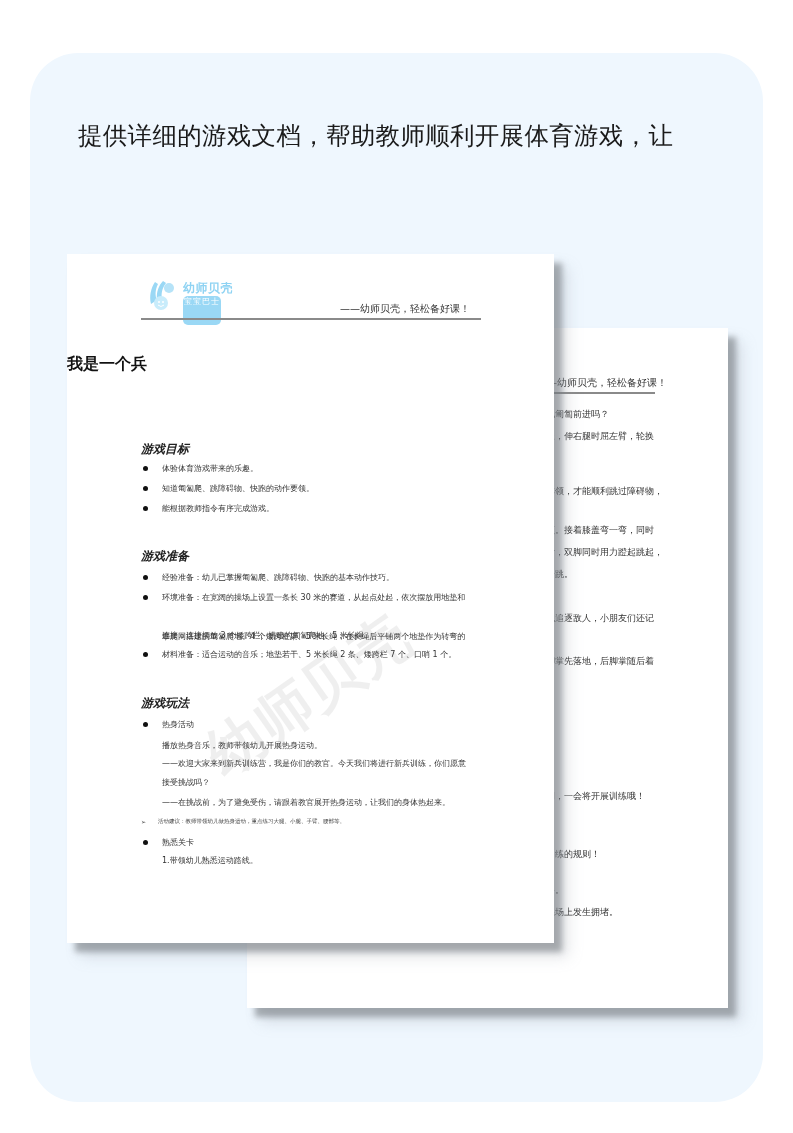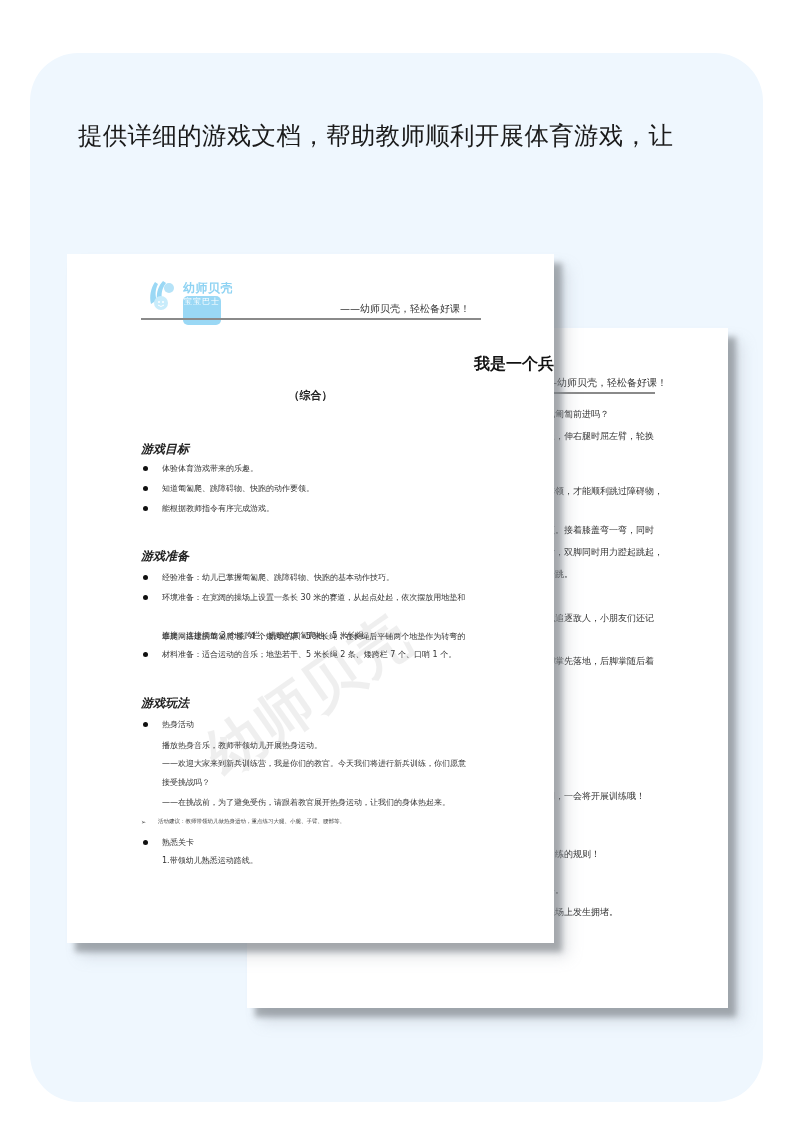--- a/index.html
+++ b/index.html
@@ -29,21 +29,21 @@
     .back-line { position: absolute; left: 290px; font-size: 9px; color: #333; white-space: nowrap; }
 
     
     .logo { position: absolute; left: 80px; top: 24px; width: 92px; height: 34px; }
     .logo .hand { position: absolute; left: 0; top: 0; width: 32px; height: 34px; }
     .logo .brand { position: absolute; left: 36px; top: 2px; font-size: 12px; font-weight: bold; color: #8fd3f3; letter-spacing: 0.5px; }
     .logo .brand-sub { position: absolute; left: 36px; top: 18px; height: 29px; padding: 0 1px; font-size: 8px; line-height: 12px; color: #fff; background: #9ad8f5; border-radius: 5px; letter-spacing: 1px; }
     .front-slogan { position: absolute; left: 273px; top: 48px; font-size: 10px; color: #333; white-space: nowrap; }
     .front-rule { position: absolute; left: 74px; top: 64px; width: 340px; height: 2px; background: #8a8a8a; }
 
-    .doc-title { position: absolute; left: 0; width: 100%; top: 100px; text-align: right; font-size: 16px; font-weight: bold; color: #111; }
+    .doc-title { position: absolute; left: 0; width: 100%; top: 100px; text-align: left; font-size: 16px; font-weight: bold; color: #111; }
     .doc-sub { position: absolute; left: 0; width: 100%; top: 134px; text-align: center; font-size: 11px; font-weight: bold; color: #222; }
 
     .section-h { position: absolute; left: 74px; font-size: 12px; font-weight: bold; color: #222; font-style: italic; }
     .bullet { position: absolute; left: 74px; font-size: 8px; color: #333; white-space: nowrap; line-height: 22px; }
     .bullet .dot { position: absolute; left: 2px; top: 8px; width: 5px; height: 5px; border-radius: 50%; background: #111; }
     .bullet .txt { position: absolute; left: 21px; top: 0; text-align: center; }
     .plain { position: absolute; left: 95px; font-size: 8px; color: #333; white-space: nowrap; line-height: 22px; }
     .tip { position: absolute; left: 74px; font-size: 5.5px; color: #444; white-space: nowrap; }
     .tip .arrow { position: absolute; left: 0; top: 0; font-size: 6px; }
     .tip .txt { position: absolute; left: 17px; top: 0; }
@@ -92,21 +92,20 @@
       <circle cx="16" cy="24" r="1" fill="#fff"></circle>
       <path d="M11 27 Q14 30 17 27" stroke="#fff" stroke-width="1" fill="none"></path>
     </svg>
     <div class="brand">幼师贝壳</div>
     <div class="brand-sub">宝宝巴士</div>
   </div>
   <div class="front-slogan">——幼师贝壳，轻松备好课！</div>
   <div class="front-rule"></div>
 
   <div class="doc-title">我是一个兵</div>
-  <div class="doc-sub">（综合）</div>
 
   <div class="section-h" style="top:187px;">游戏目标</div>
   <div class="bullet" style="top:204px;">
       <span class="dot"></span>
       <span class="txt">体验体育游戏带来的乐趣。</span>
     </div>
   <div class="bullet" style="top:224px;">
       <span class="dot"></span>
       <span class="txt">知道匍匐爬、跳障碍物、快跑的动作要领。</span>
     </div>

